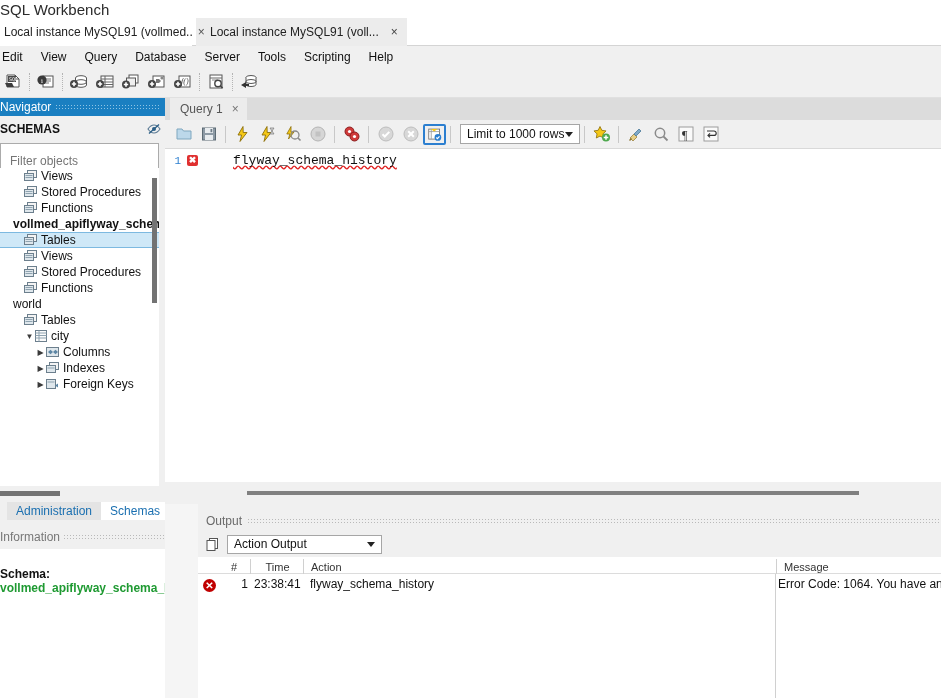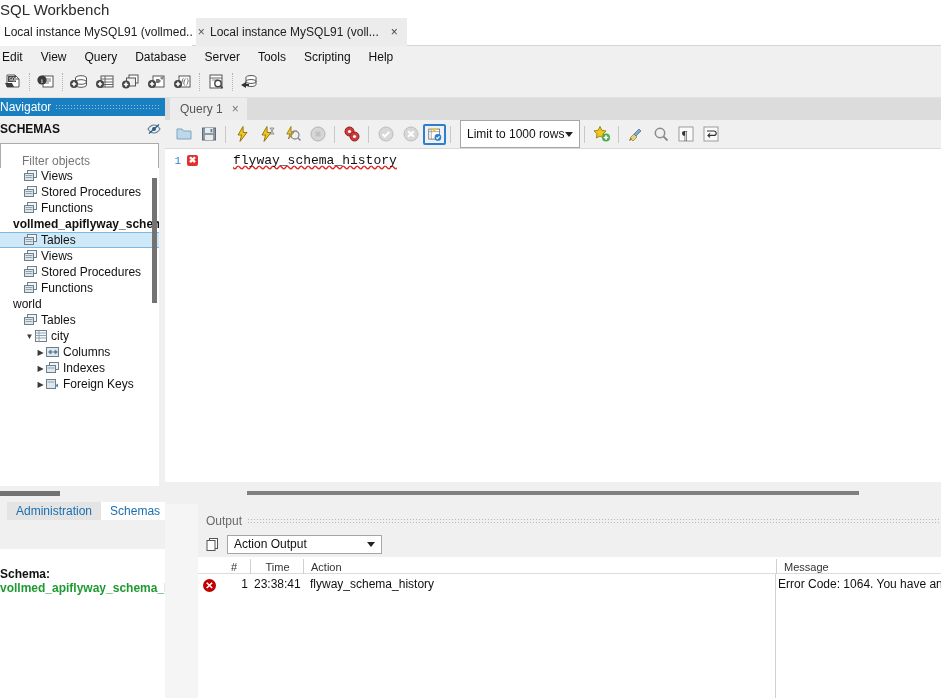--- a/index.html
+++ b/index.html
@@ -116,21 +116,21 @@
     position: absolute; left: 0; top: 18px; width: 165px; height: 25px;
     background: #f0f0f0;
     display: flex; align-items: center; justify-content: space-between;
   }
   .nav-schemas-bar .lbl { font-weight: bold; font-size: 12px; color: #111; }
   .nav-filter {
     position: absolute; left: 0; top: 45px; width: 159px; height: 36px;
     background: #ffffff; border: 1px solid #ababab;
     display: flex; align-items: center;
     font-size: 12px; color: #777;
-    padding-left: 19px;
+    padding-left: 7px;
   }
   .nav-filter input {
     border: 0; outline: 0; width: 100%; height: 100%;
     font-family: "Liberation Sans", sans-serif; font-size: 12px; color: #777;
     background: transparent;
   }
   .nav-tree {
     position: absolute; left: 0; top: 70px; width: 159px; height: 318px;
     background: #ffffff;
     overflow: hidden;
@@ -232,21 +232,21 @@
     width: 25px; height: 25px; display: flex;
     align-items: center; justify-content: center; cursor: default;
   }
   .qtb-btn.boxed {
     border: 2px solid #2c7fd0; border-radius: 2px;
     width: 23px; height: 21px;
   }
   .qtb-sep { width: 1px; height: 17px; border-left: 1px solid #c8c8c8; margin: 0 4px; }
 
   .limit-combo {
-    width: 120px; height: 28px; margin-left: 5px;
+    width: 120px; height: 20px; margin-left: 5px;
     background: #ffffff; border: 1px solid #a6a6a6;
     display: flex; align-items: center; justify-content: space-between;
     font-size: 12px; color: #111; padding: 0 3px 0 6px;
     cursor: default;
   }
   .limit-combo .caret {
     width: 0; height: 0; border-left: 4px solid transparent;
     border-right: 4px solid transparent; border-top: 5px solid #222;
     margin-right: 3px;
   }
@@ -656,20 +656,24 @@
     <div class="tree-scroll"></div>
     <div class="nav-tree-hscroll">
       <div class="thumb"></div>
     </div>
 
     <div class="nav-tabs">
       <div class="nav-tab">Administration</div>
       <div class="nav-tab active">Schemas</div>
     </div>
 
+    <div class="nav-info-header">
+      <span>Information</span>
+      <span class="dots"></span>
+    </div>
 
     <div class="nav-info-body">
       <div class="info-title">Schema:</div>
       <div class="info-value">vollmed_apiflyway_schema_l</div>
     </div>
 
   </div>
 
   <div class="editor-area">
 

